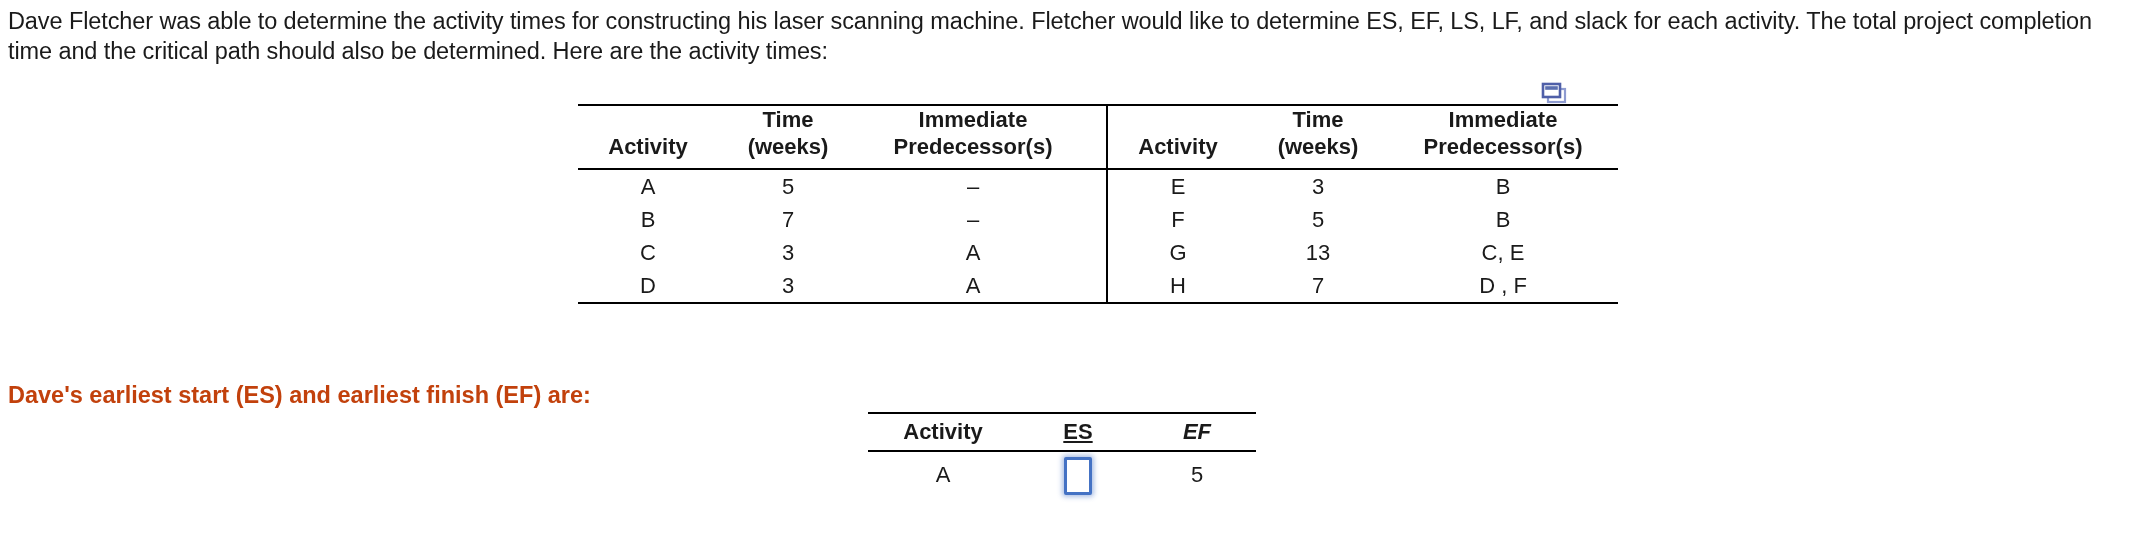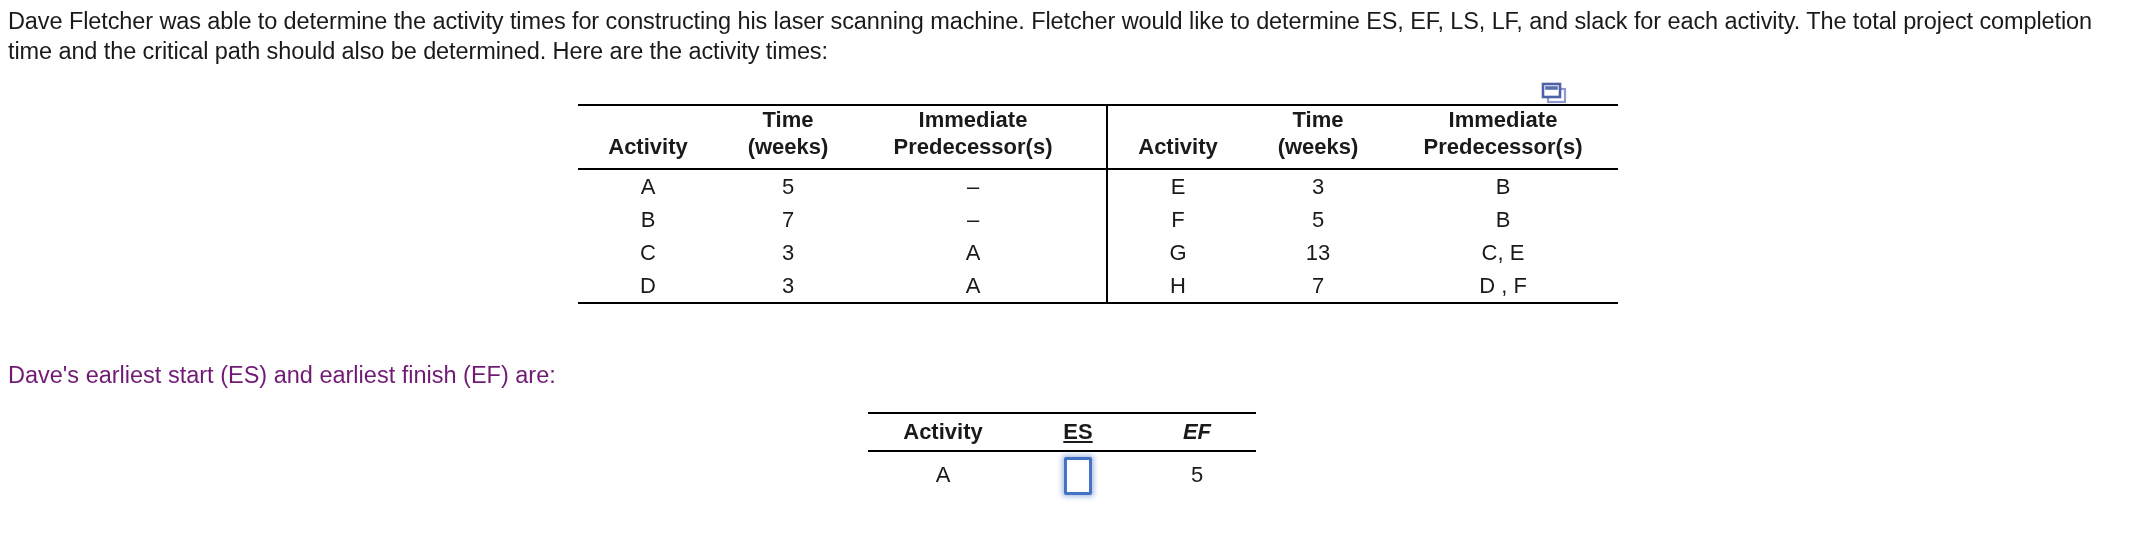--- a/index.html
+++ b/index.html
@@ -73,24 +73,25 @@
   table.act tbody td { height: 33px; line-height: 33px; }
 
   .hdr-two-line { white-space: nowrap; }
   .hdr-line1 { display: block; }
   .hdr-line2 { display: block; }
 
   
   #es-ef-prompt {
     position: absolute;
     left: 8px;
-    top: 360px;
+    top: 380px;
     font-size: 23.5px;
     line-height: 30px;
-    color: #701a75;
+    color: #c2410c;
+    font-weight: bold;
   }
 
   
   #esef-table-wrap {
     position: absolute;
     left: 868px;
     top: 412px;
   }
   table.esef {
     border-collapse: collapse;

